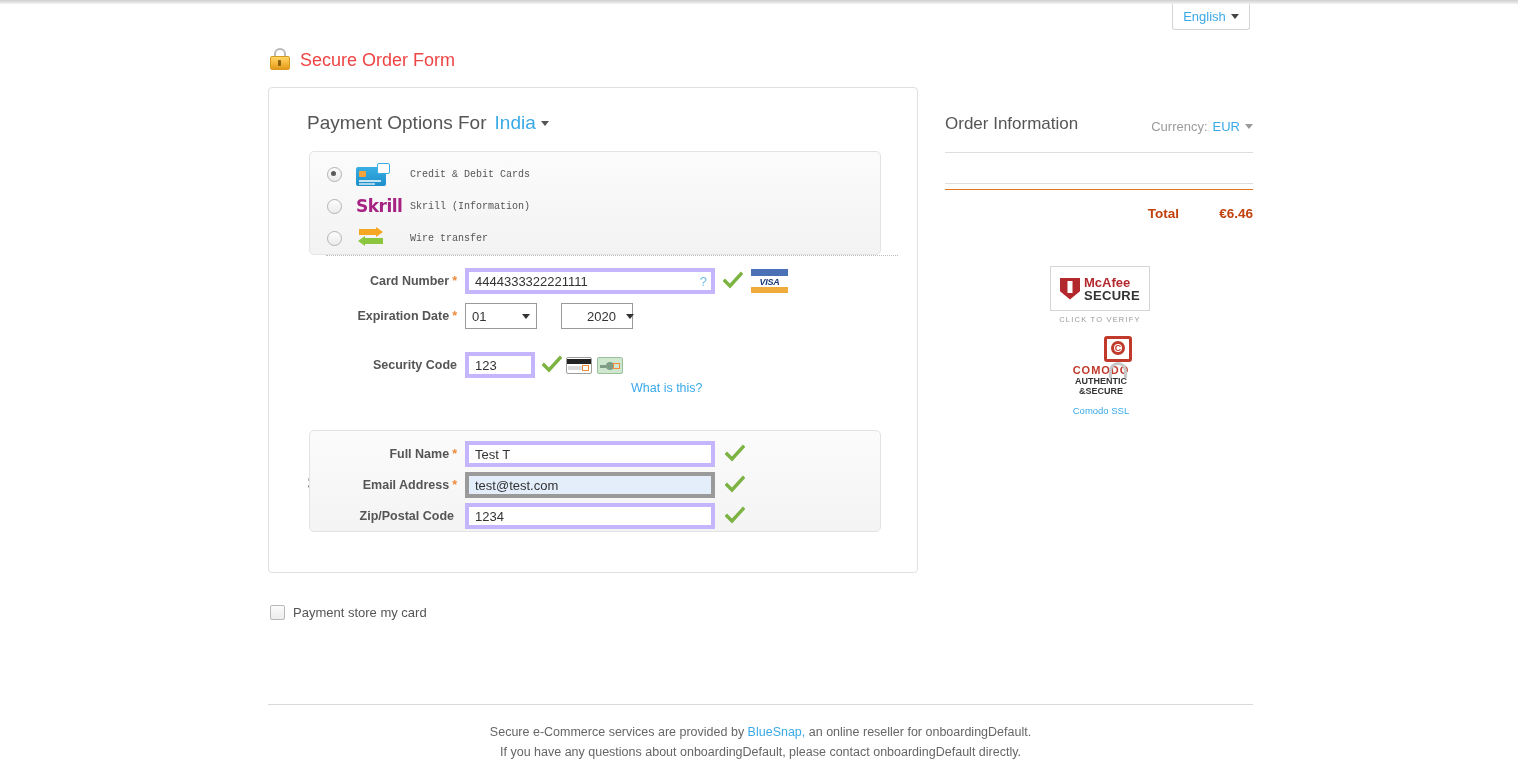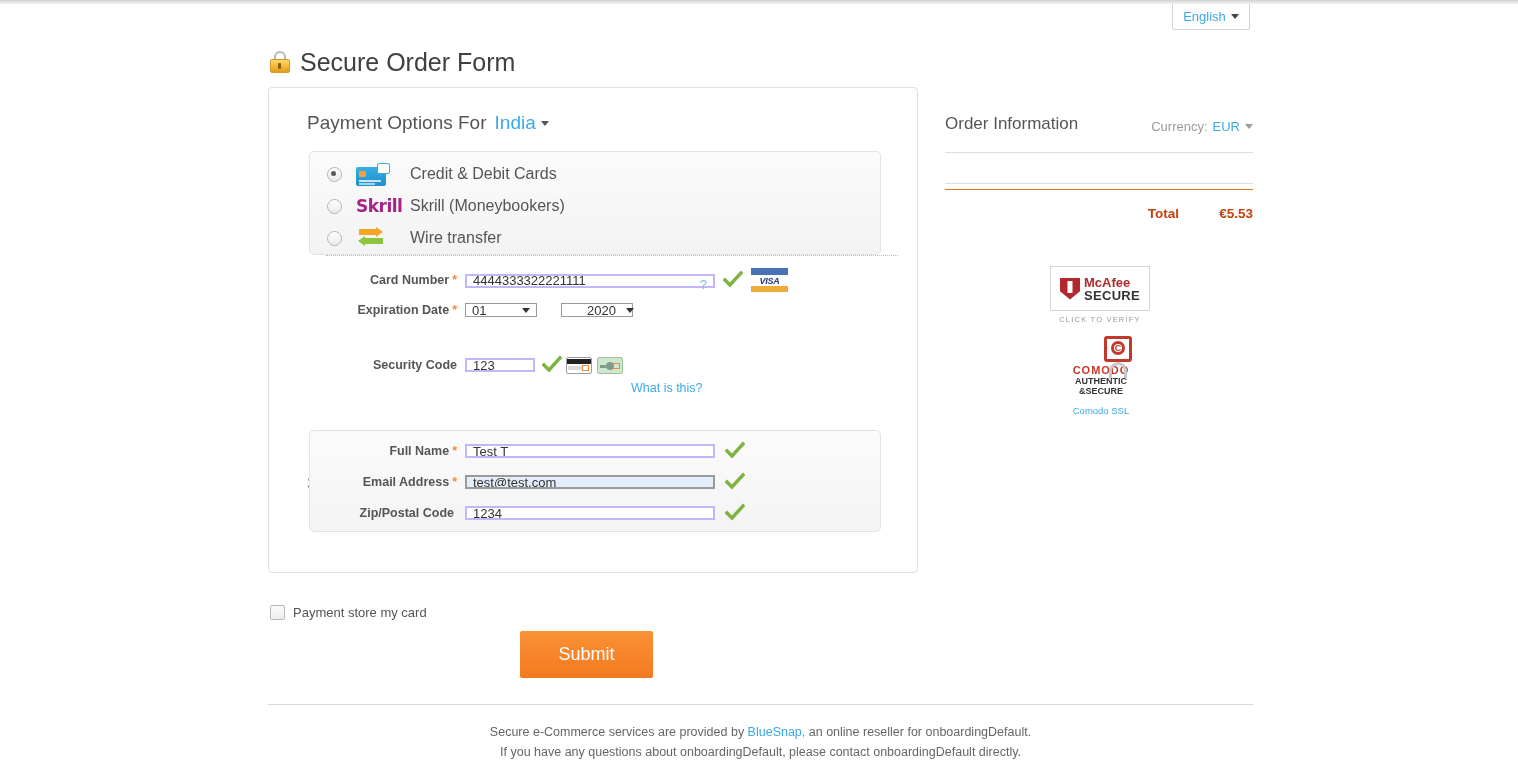--- a/index.html
+++ b/index.html
@@ -67,21 +67,21 @@
     border-radius: 2px;
     background: linear-gradient(to bottom, #ffd766 0%, #f5b93d 50%, #e39a1c 100%);
     border: 1px solid #d99a22;
     box-sizing: border-box;
   }
   .lock-icon .keyhole {
     position: absolute; bottom: 6px; left: 8px;
     width: 3px; height: 6px; background: #8a6010; border-radius: 1px;
   }
   .page-title {
-    font-size: 25px; color: #404040; font-weight: normal;
+    font-size: 18px; color: #ef4444; font-weight: normal;
   }
 
   
   .main-panel {
     position: absolute; top: 83px; left: 268px;
     width: 650px; height: 486px;
     border: 1px solid #e0e0e0;
     border-radius: 4px;
     background: #fff;
     box-sizing: border-box;
@@ -114,21 +114,21 @@
     border: 1px solid #b3b3b3;
     background: linear-gradient(to bottom,#fdfdfd,#ebebeb);
     position: relative; flex: none;
     cursor: pointer;
   }
   .radio.checked::after {
     content:''; position: absolute; top: 3px; left: 3px;
     width: 5px; height: 5px; border-radius: 50%; background: #5a5a5a;
   }
   .pay-icon { width: 50px; margin-left: 14px; display:flex; align-items:center; flex:none;}
-  .pay-label { font-size: 16px; color: #555; margin-left: 4px; }
+  .pay-label { font-size: 10px; color: #555; margin-left: 4px; font-family: Liberation Mono, monospace; }
 
   
   .cc-glyph { width: 34px; height: 23px; position: relative; }
   .cc-glyph .cc-main {
     position: absolute; left: 0; bottom: 0; width: 30px; height: 19px;
     background: linear-gradient(to bottom,#39aee4,#1d8fcb);
     border-radius: 2px;
   }
   .cc-glyph .cc-corner {
     position: absolute; right: 0; top: 0; width: 13px; height: 11px;
@@ -182,21 +182,21 @@
   
   .field-row {
     position: absolute; display: flex; align-items: center;
   }
   .field-label {
     font-size: 12.5px; color: #555; font-weight: bold;
     text-align: right; width: 150px; margin-right: 8px;
   }
   .req { color: #f08a3c; font-weight: bold; margin-left: 3px; }
   .text-input {
-    height: 14px; border: 2px solid #c4b5fd;
+    height: 26px; border: 4px solid #c4b5fd;
     background: #fff; font-size: 13px; color: #333;
     padding: 0 6px; box-sizing: border-box;
     font-family: "Liberation Sans", sans-serif;
     outline: none;
   }
   .text-input.autofill { background: #e4eefb; border-color: #9a9a9a; }
   .qmark {
     position: absolute; right: 8px; top: 6px;
     color: #6fbde5; font-size: 13px; cursor: pointer;
   }
@@ -209,21 +209,21 @@
   }
   .visa-logo .v-top { height: 7px; background: #4a71b5; }
   .visa-logo .v-mid {
     flex: 1; display:flex; align-items:center; justify-content:center;
     font-size: 9px; font-weight: bold; color: #1a3a7c;
     font-style: italic; letter-spacing: -0.3px;
   }
   .visa-logo .v-bot { height: 6px; background: #f0ab3d; }
 
   .select-box {
-    height: 14px; border: 1px solid #9a9a9a; background: #fff;
+    height: 26px; border: 1px solid #9a9a9a; background: #fff;
     font-size: 13px; color: #333; padding: 0 6px;
     display: flex; align-items: center; justify-content: space-between;
     box-sizing: border-box; cursor: pointer;
   }
   .select-box .sc {
     width:0;height:0;border-left:4px solid transparent;border-right:4px solid transparent;
     border-top:5px solid #333; margin-left: 10px;
   }
 
   .cvv-icon-back, .cvv-icon-front {
@@ -403,21 +403,21 @@
           </span>
         </span>
         <span class="pay-label">Credit &amp; Debit Cards</span>
       </div>
 
       <div class="pay-row">
         <span class="radio"></span>
         <span class="pay-icon">
           <span class="skrill-glyph">Skrill</span>
         </span>
-        <span class="pay-label">Skrill (Moneybookers)</span>
+        <span class="pay-label">Skrill (Information)</span>
       </div>
 
       <div class="pay-row">
         <span class="radio"></span>
         <span class="pay-icon">
           <span class="wire-glyph">
             <span class="arr-top"></span>
               <span class="arr-top-head"></span>
             <span class="arr-bot"></span>
               <span class="arr-bot-head"></span>
@@ -521,21 +521,21 @@
         <span>Currency:</span>
         <span class="cur-val">EUR</span>
         <span class="cur-caret"></span>
       </span>
     </div>
     <div class="hr-gray"></div>
     <div class="hr-gray2"></div>
     <div class="hr-orange"></div>
     <div class="total-row">
       <span>Total</span>
-      <span class="t-amt">€5.53</span>
+      <span class="t-amt">€6.46</span>
     </div>
 
     <div class="mcafee-badge">
       <span class="mc-shield"></span>
       <span class="mc-text">
         <span class="m1">McAfee</span>
         <span class="m2">SECURE</span>
       </span>
     </div>
     <div class="mc-verify">CLICK TO VERIFY</div>
@@ -549,21 +549,20 @@
       <div class="comodo-sub">&amp;SECURE</div>
       <div class="comodo-link">Comodo SSL</div>
     </div>
   </div>
 
   <div class="store-card">
     <span class="cb"></span>
     <span class="store-card-label">Payment store my card</span>
   </div>
 
-  <button class="submit-btn">Submit</button>
 
   <div class="footer-rule"></div>
   <div class="footer">
     <div><span>Secure e-Commerce services are provided by </span><span class="link">BlueSnap,</span><span> an online reseller for onboardingDefault.</span></div>
     <div>If you have any questions about onboardingDefault, please contact onboardingDefault directly.</div>
     <div class="links">
       <span class="link">Terms &amp; Conditions</span>
       <span class="sep">|</span>
       <span class="link">Refund Policy</span>
       <span class="sep">|</span>

